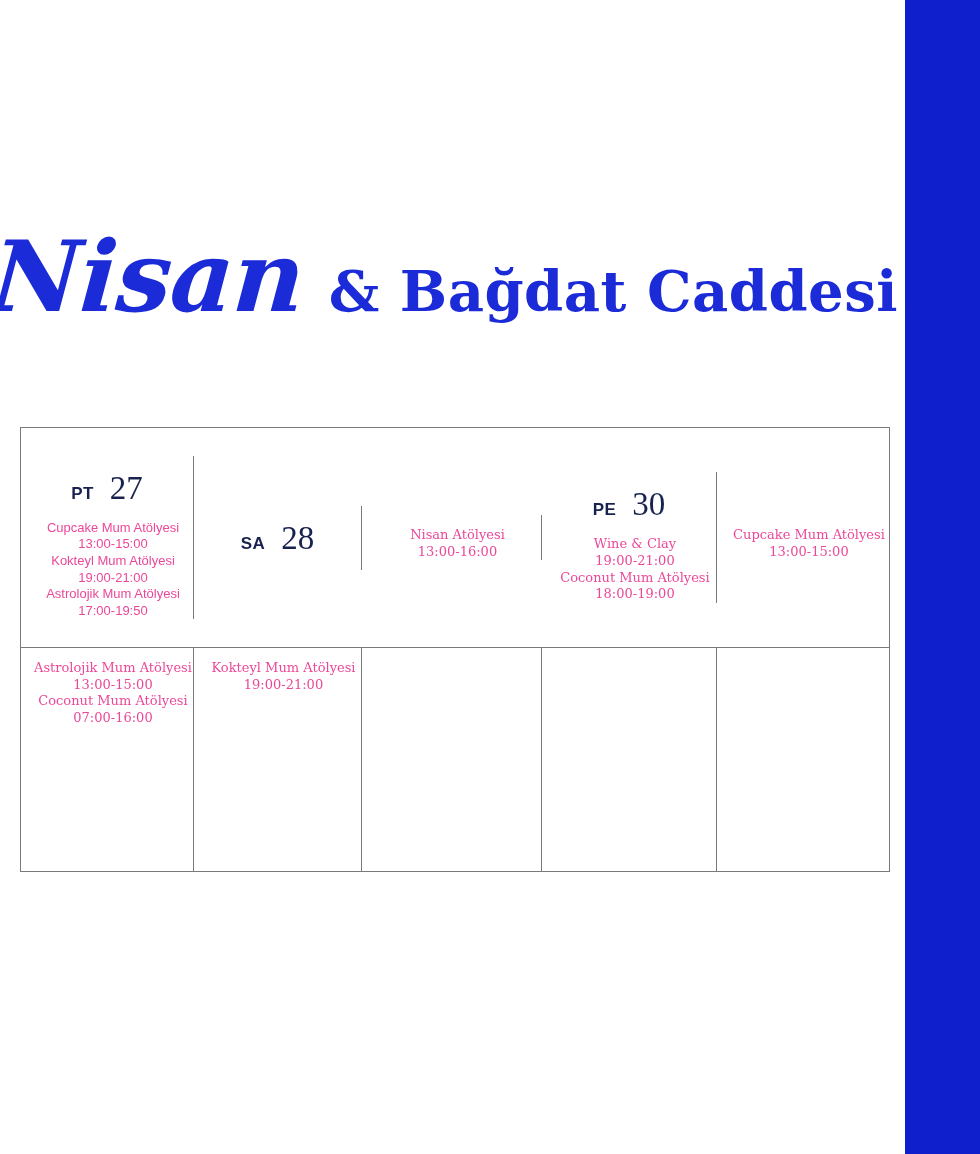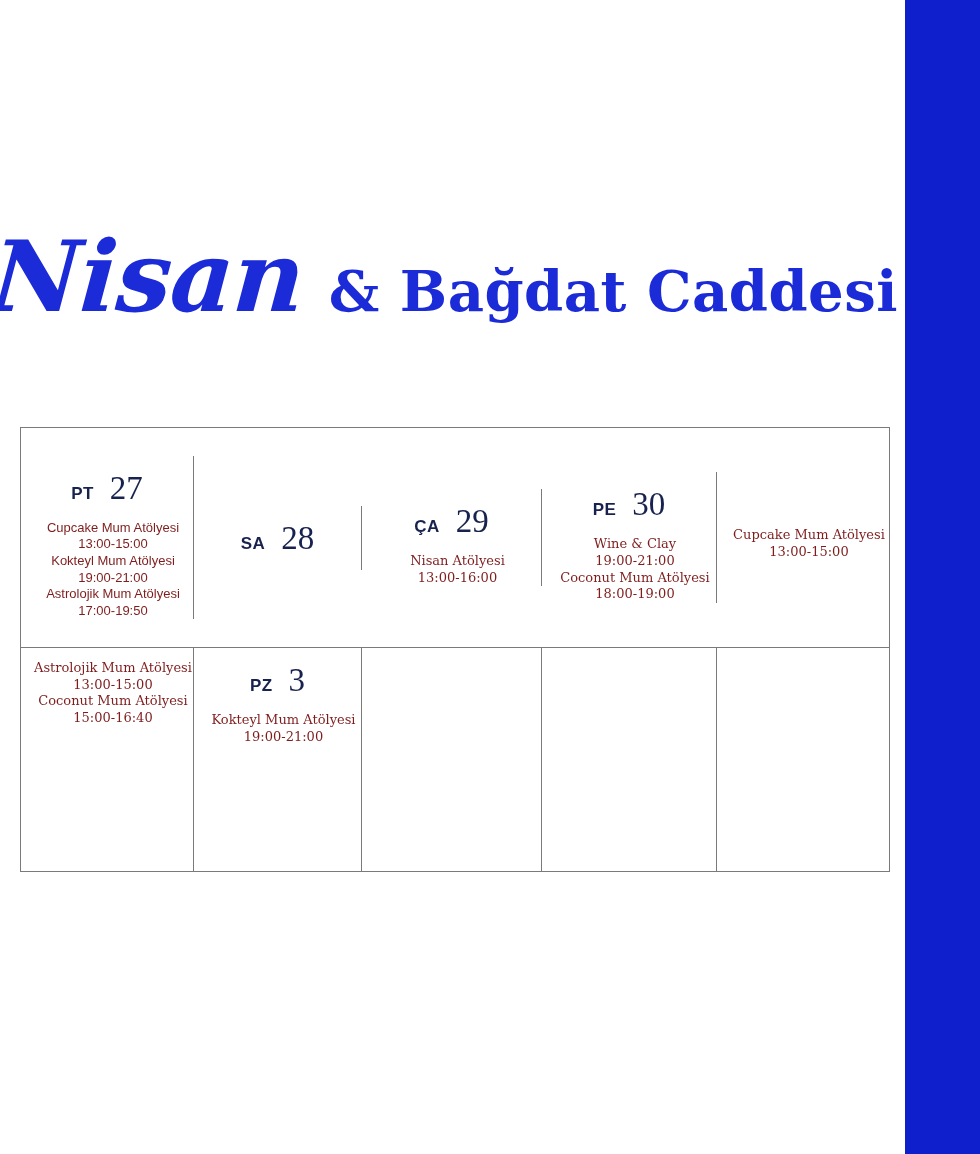--- a/index.html
+++ b/index.html
@@ -113,21 +113,21 @@
     font-family: Liberation Serif, serif;
     font-weight: 400;
     font-size: 33px;
     color: #18224e;
     line-height: 1;
   }
 
   .events {
     margin-top: 12px;
     text-align: center;
-    color: #7f1d1d;
+    color: #ec4899;
     line-height: 1.28;
     margin-left: 12px;
   }
   .events.sans {
     font-family: "Liberation Sans", sans-serif;
     font-size: 13px;
   }
   .events.serif {
     font-family: "DejaVu Serif", "Liberation Serif", serif;
     font-size: 13px;
@@ -168,24 +168,20 @@
         </div>
       </div>
       <div class="cal-cell c-1">
         <div class="cell-head">
           <span class="dow">SA</span>
           <span class="dnum">28</span>
         </div>
         <div class="events serif"></div>
       </div>
       <div class="cal-cell c-2">
-        <div class="cell-head">
-          <span class="dow">ÇA</span>
-          <span class="dnum">29</span>
-        </div>
         <div class="events serif">
           <div>
             <span class="ev-name">Nisan Atölyesi</span>
             <span class="ev-time">13:00-16:00</span>
           </div>
         </div>
       </div>
       <div class="cal-cell c-3">
         <div class="cell-head">
           <span class="dow">PE</span>
@@ -213,29 +209,25 @@
     </div>
     <div class="cal-row row-2">
       <div class="cal-cell c-0">
         <div class="events serif">
           <div>
             <span class="ev-name">Astrolojik Mum Atölyesi</span>
             <span class="ev-time">13:00-15:00</span>
           </div>
           <div>
             <span class="ev-name">Coconut Mum Atölyesi</span>
-            <span class="ev-time">15:00-16:40</span>
+            <span class="ev-time">07:00-16:00</span>
           </div>
         </div>
       </div>
       <div class="cal-cell c-1">
-        <div class="cell-head">
-          <span class="dow">PZ</span>
-          <span class="dnum">3</span>
-        </div>
         <div class="events serif">
           <div>
             <span class="ev-name">Kokteyl Mum Atölyesi</span>
             <span class="ev-time">19:00-21:00</span>
           </div>
         </div>
       </div>
       <div class="cal-cell c-2 empty">
         <div class="cell-head">
           <span class="dow"></span>

